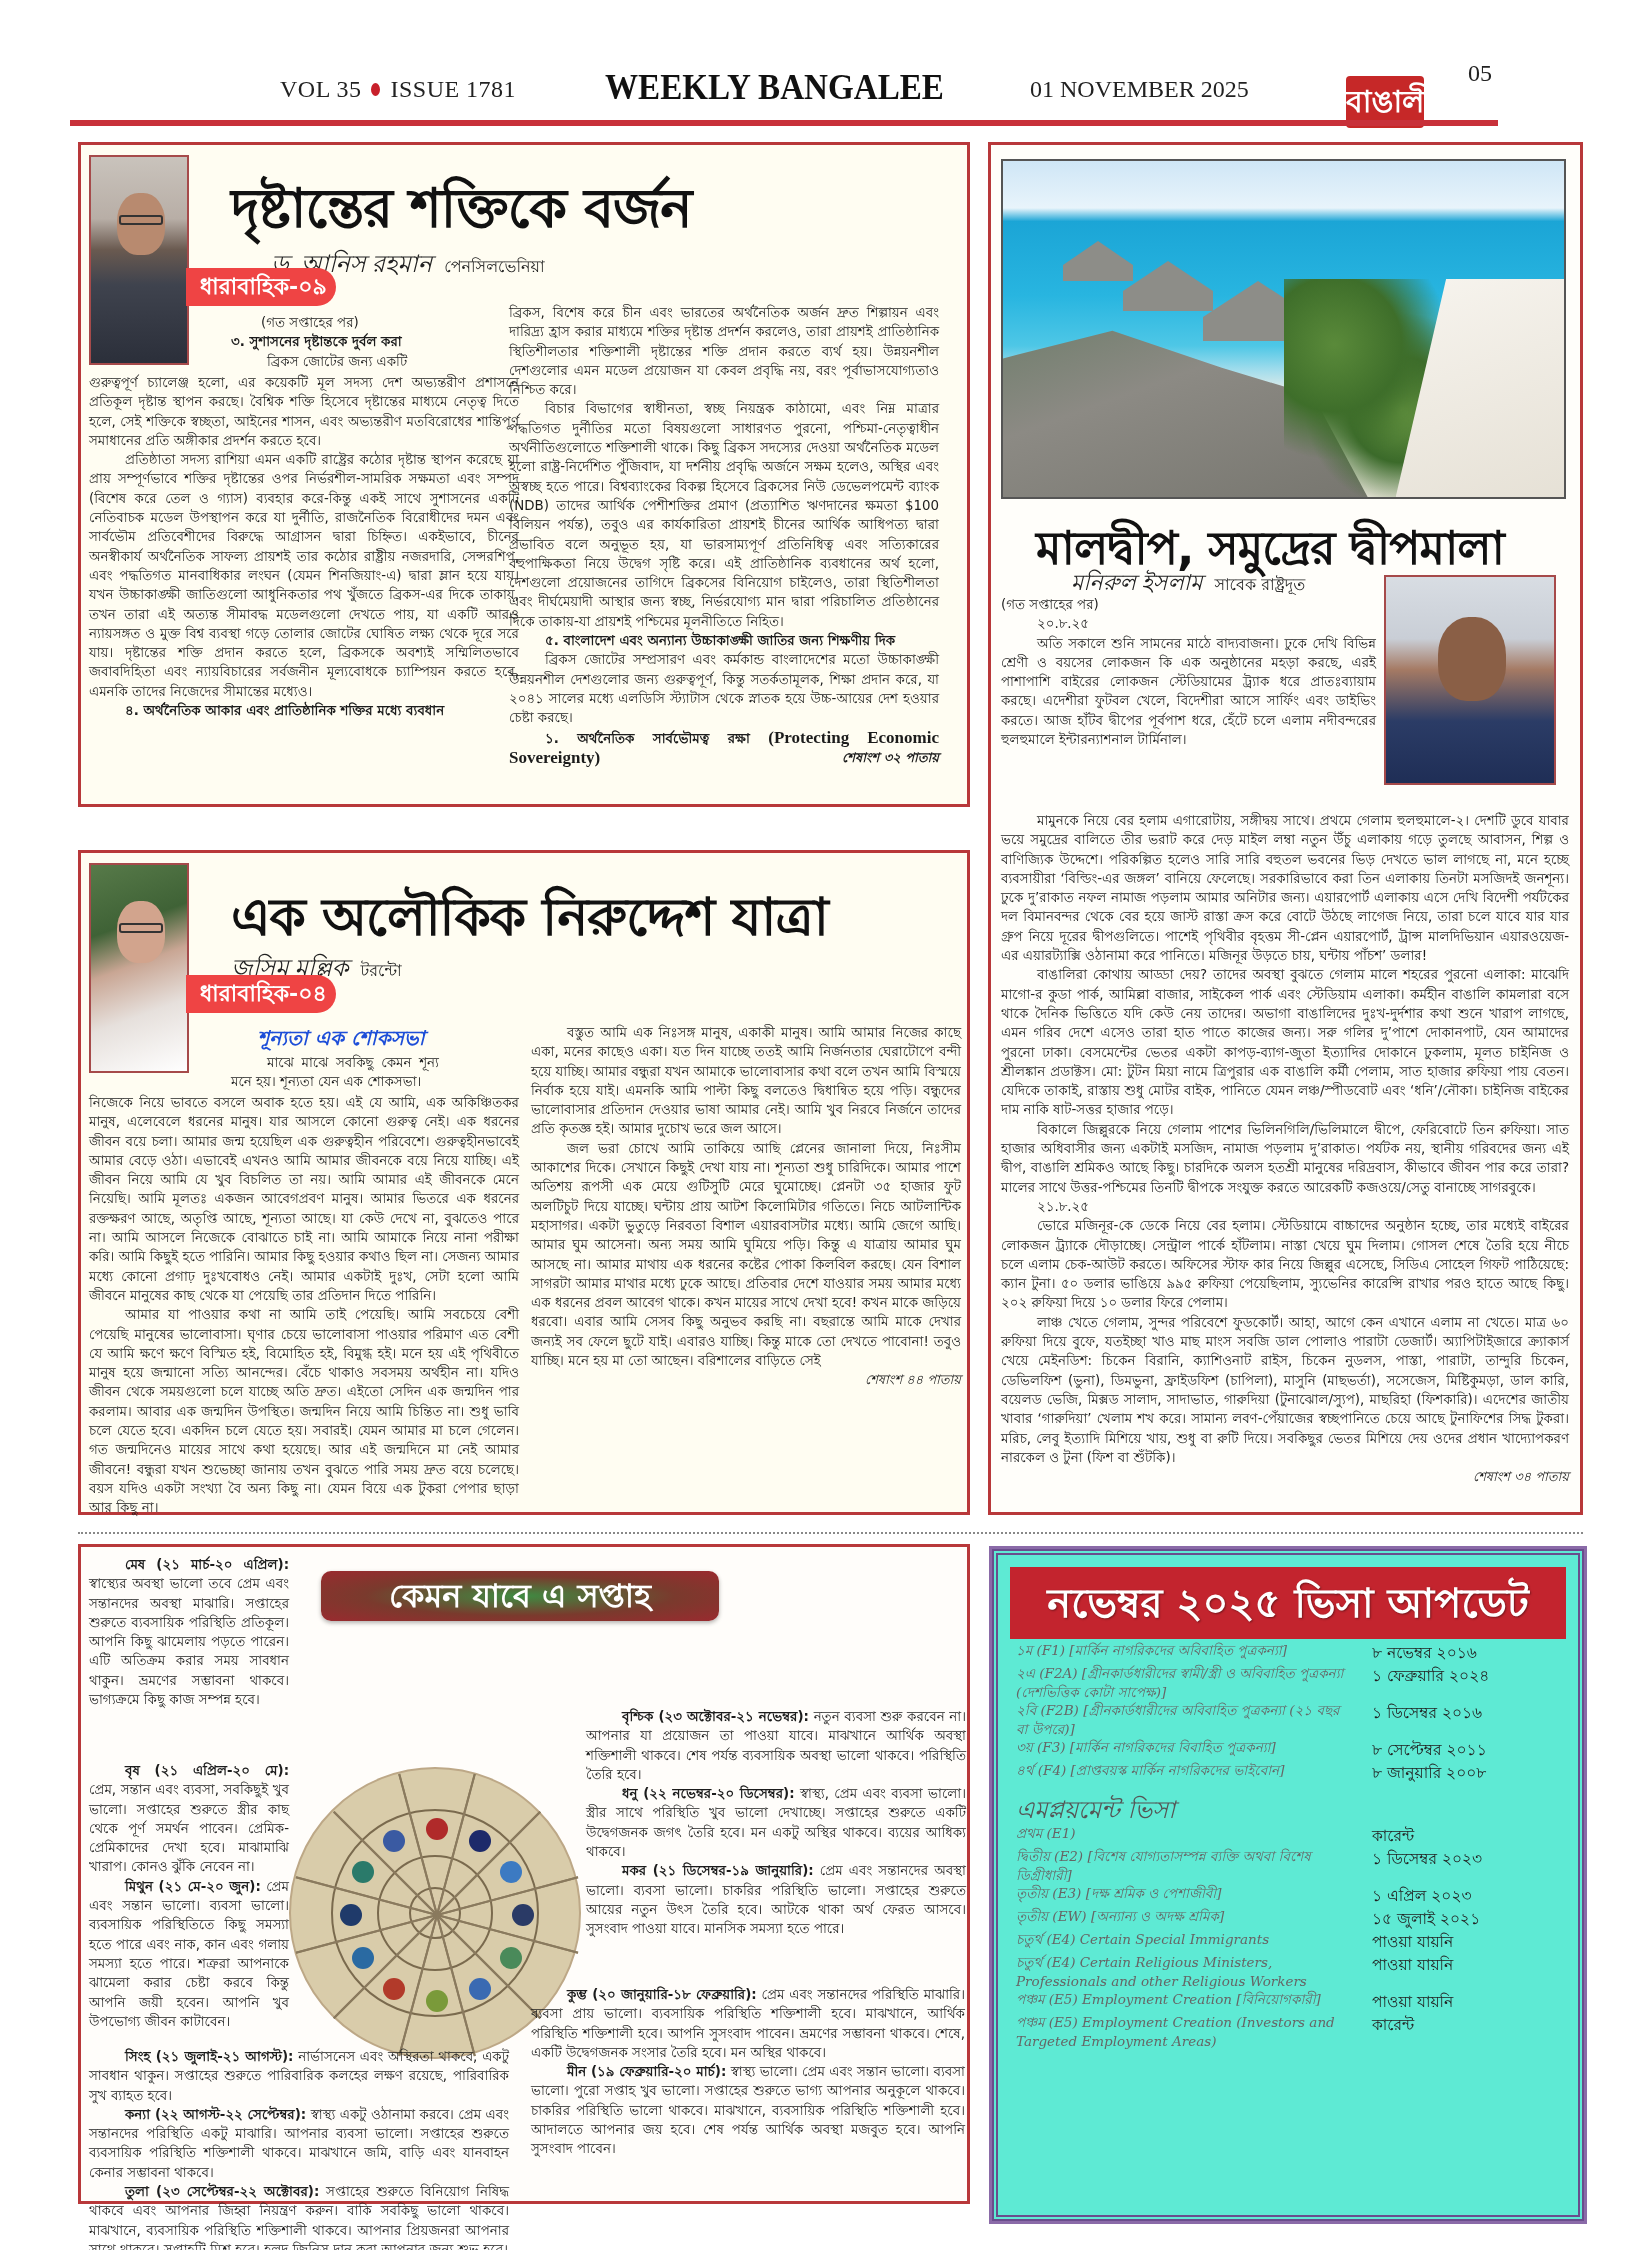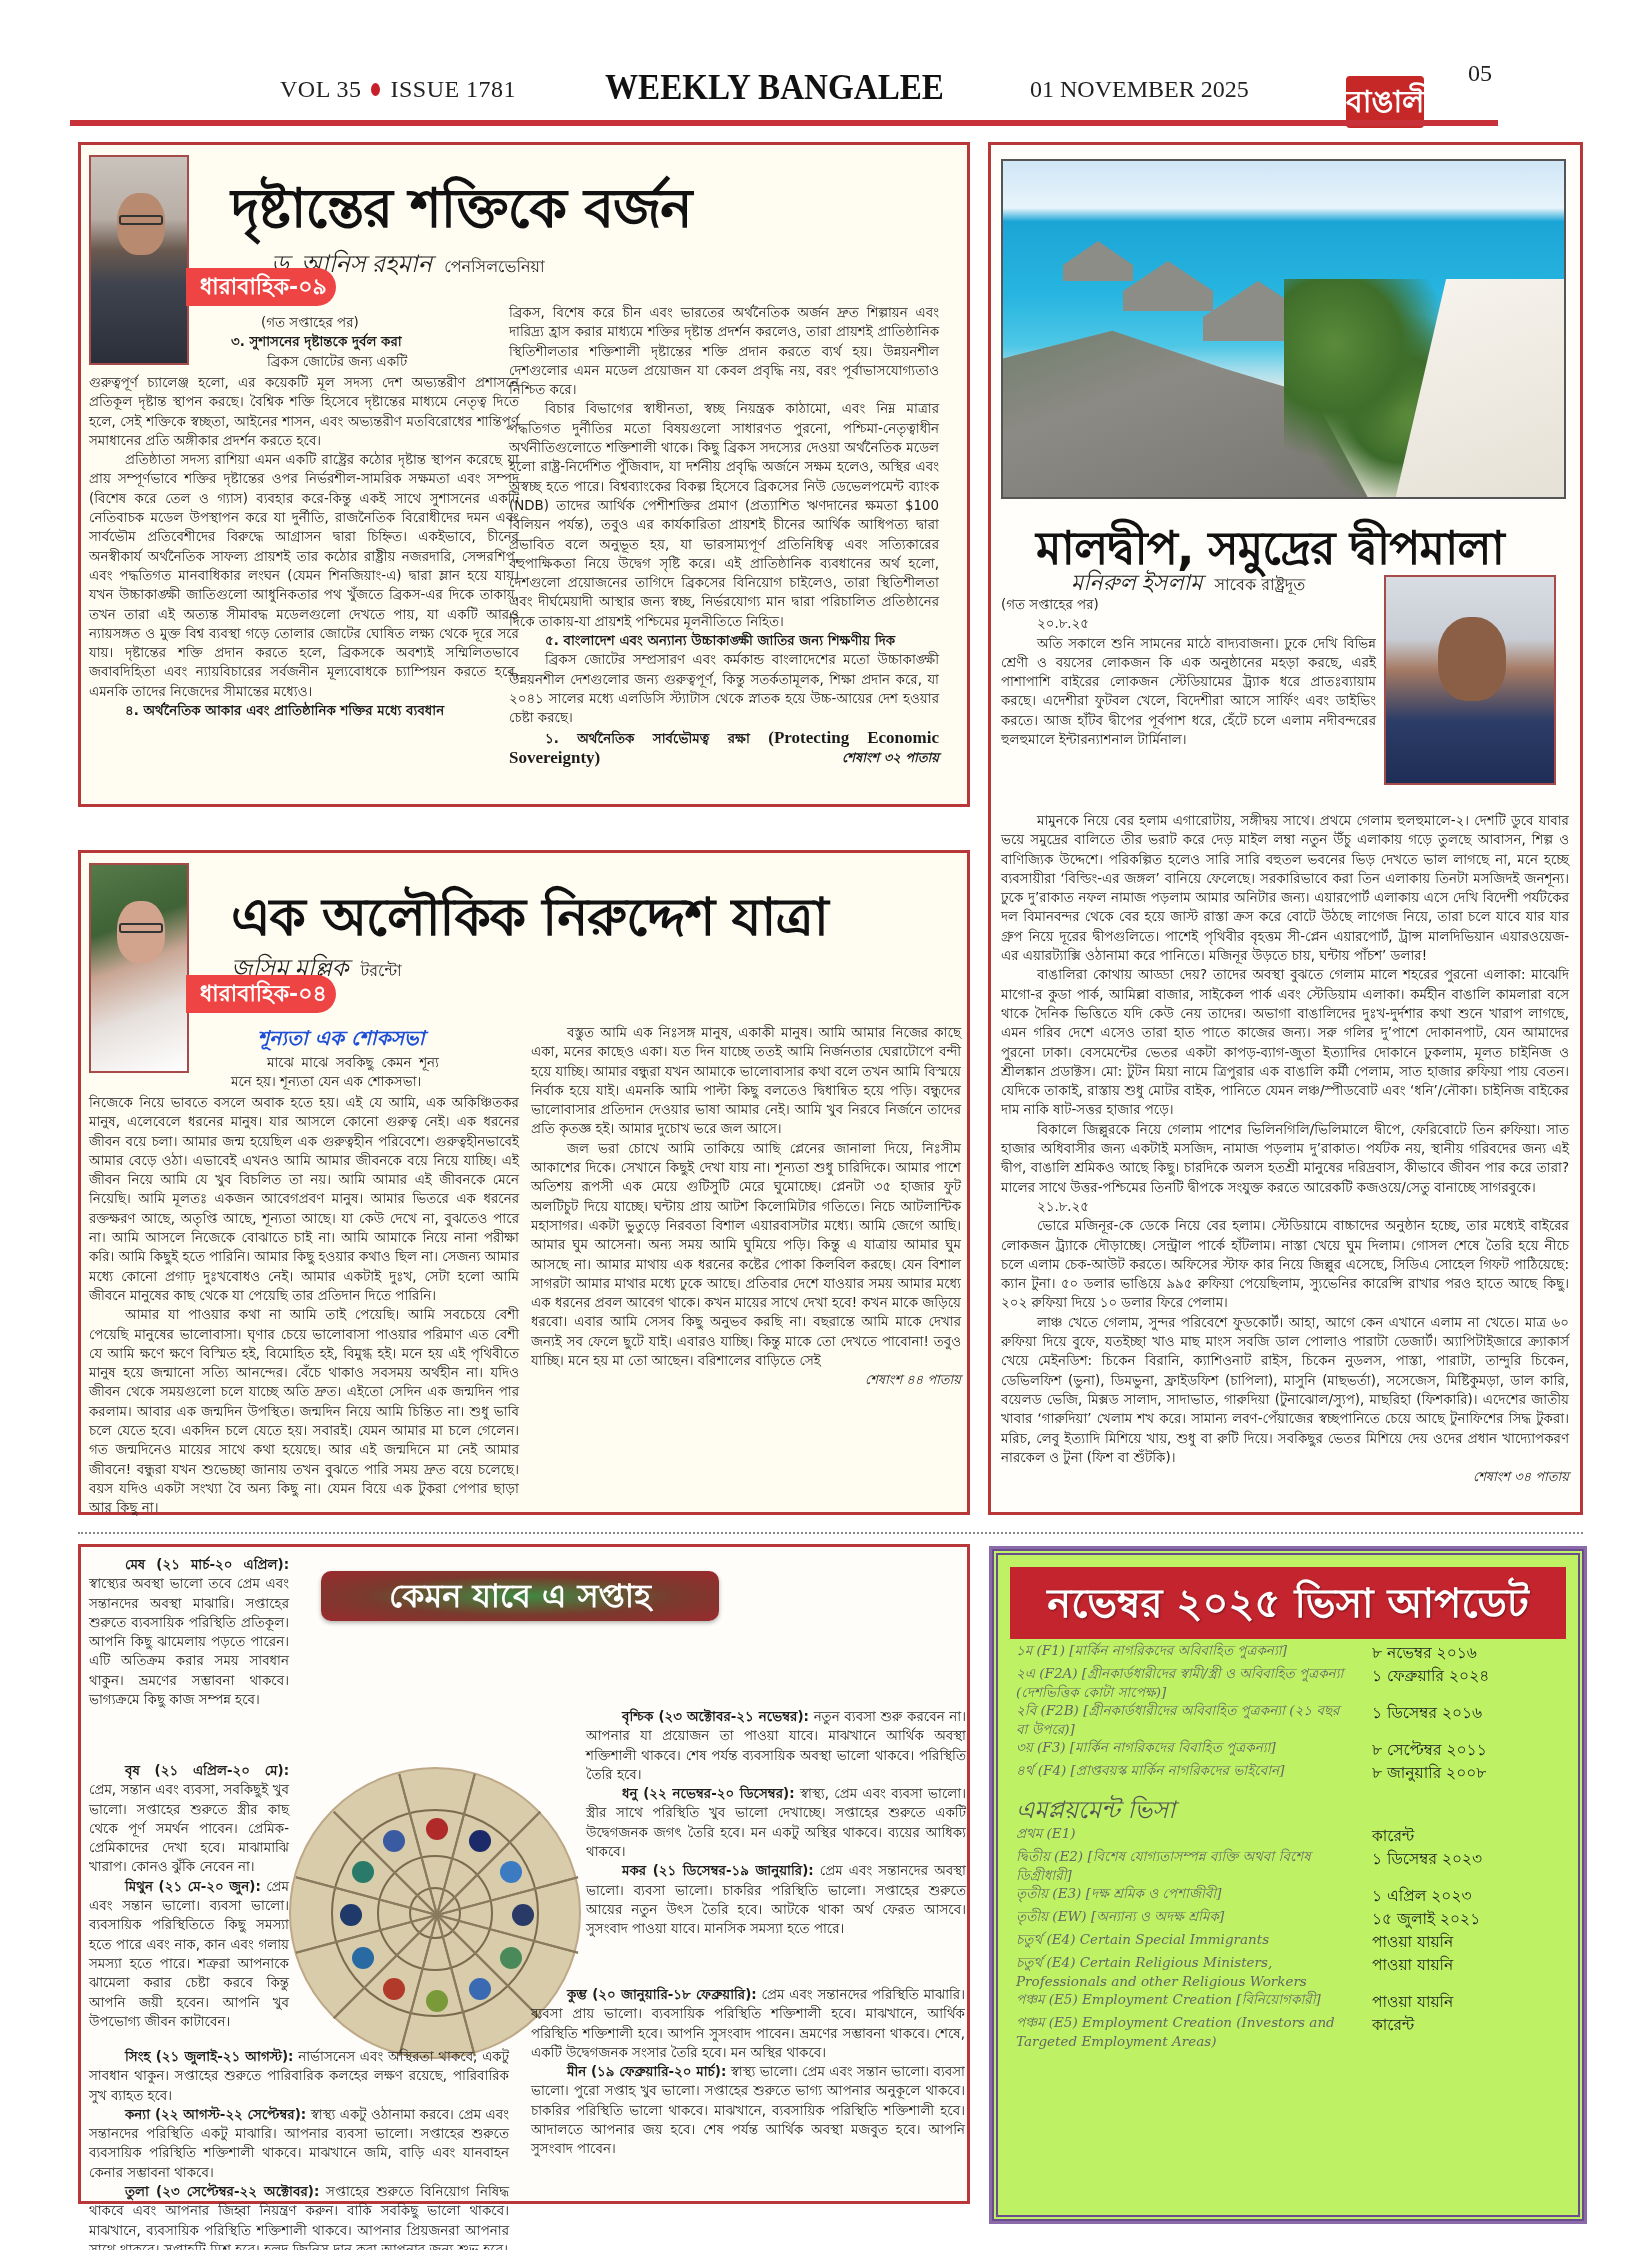--- a/index.html
+++ b/index.html
@@ -90,21 +90,21 @@
   .horo-text .bold { font-weight: bold; }
   .hx1 { left: 8px; top: 8px; width: 200px; }
   .hx4 { left: 8px; top: 500px; width: 420px; }
   .hx8 { left: 450px; top: 428px; width: 434px; }
   .visa-head { position: absolute; left: 12px; top: 12px; width: 556px; height: 72px; background: #c3242e; color: #fff; font-size: 40px; font-weight: bold; text-align: center; line-height: 72px; white-space: nowrap; text-shadow: 1px 1px 2px rgba(0,0,0,0.4); }
   .visa-table { position: absolute; left: 18px; top: 86px; width: 556px; }
   .visa-row { position: relative; display: flex; justify-content: space-between; color: #555; }
   .visa-row .label { width: 336px; font-family: "DejaVu Serif", serif; font-style: italic; font-size: 13.5px; line-height: 18.5px; color: #666; }
   .visa-row .date { width: 200px; font-size: 15.5px; line-height: 21px; color: #222; padding-top: 2px; }
   .visa-sub { font-family: "DejaVu Serif", serif; font-style: italic; font-size: 24px; color: #555; margin-top: 12px; line-height: 28px; }
-  .visa-full { position: absolute; left: 992px; top: 1549px; width: 592px; height: 672px; border: 6px double #6a4d8c; outline: 3px solid #8a6aa8; background: #bef264; }
+  .visa-full { position: absolute; left: 992px; top: 1549px; width: 592px; height: 672px; border: 6px double #6a4d8c; outline: 3px solid #8a6aa8; background: #5eead4; }
 </style>
 </head>
 <body>
 
 <header class="masthead">
   <div class="mh-vol">
     <span>VOL 35</span><span class="mh-dot"></span><span>ISSUE 1781</span>
   </div>
   <div class="mh-title">WEEKLY BANGALEE</div>
   <div class="mh-date">01 NOVEMBER 2025</div>

